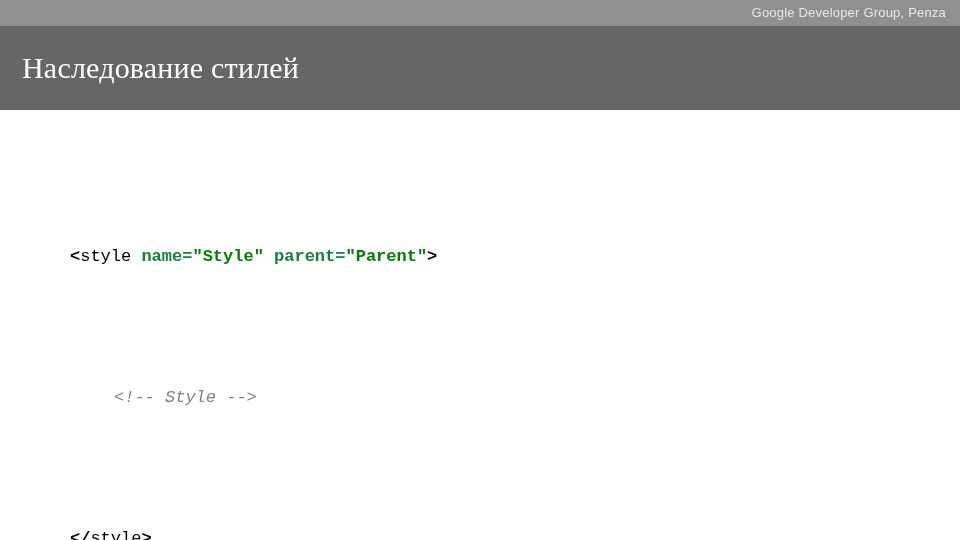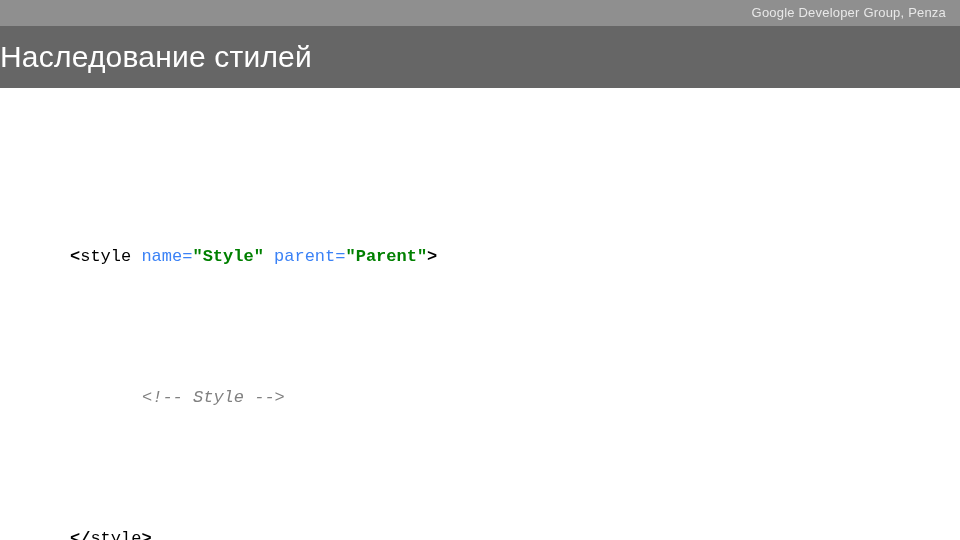--- a/index.html
+++ b/index.html
@@ -29,24 +29,26 @@
     font-size: 13px;
     line-height: 26px;
     font-weight: 300;
     letter-spacing: 0.2px;
   }
   .titlebar {
     position: absolute;
     top: 26px;
     left: 0;
     right: 0;
-    height: 62px;
+    height: 84px;
     background: #666666;
     display: flex;
     align-items: center;
+    padding-left: 22px;
+    font-family: Liberation Serif, serif;
   }
   .titlebar .title {
     color: #ffffff;
     font-size: 30px;
     font-weight: 400;
     letter-spacing: 0.2px;
   }
   .content {
     position: absolute;
     top: 150px;
@@ -56,24 +58,24 @@
     font-size: 17px;
     line-height: 1.4;
     color: #000;
     white-space: pre;
   }
   .line {
     display: block;
     margin-bottom: 22px;
   }
   .indent {
-    margin-left: 72px;
+    margin-left: 44px;
   }
   .tag-bold { font-weight: normal; color: #000; }
-  .attr     { font-weight: normal; color: #3b82f6; }
+  .attr     { font-weight: bold; color: #15803d; }
   .val      { font-weight: bold; color: #008000; }
   .comment  { font-style: italic; color: #808080; }
   .angle    { font-weight: bold; color: #000; }
 </style>
 </head>
 <body>
 
 <div class="slide">
 
   <div class="topbar">

